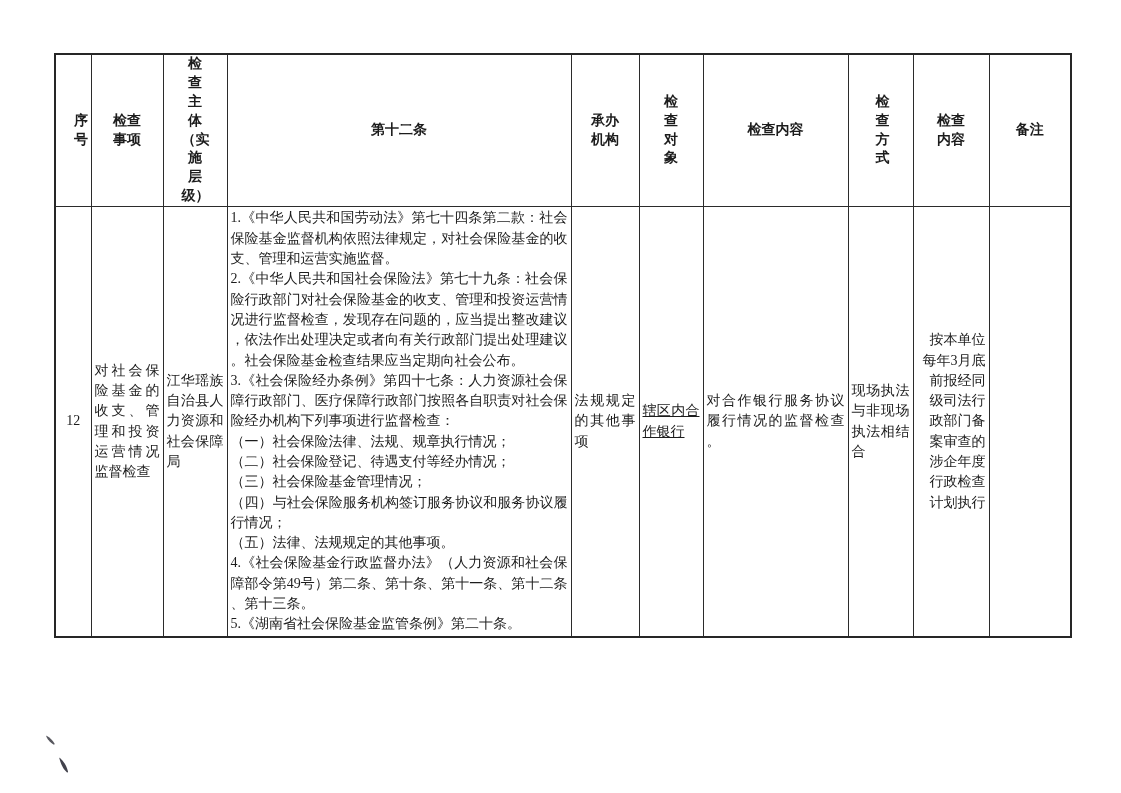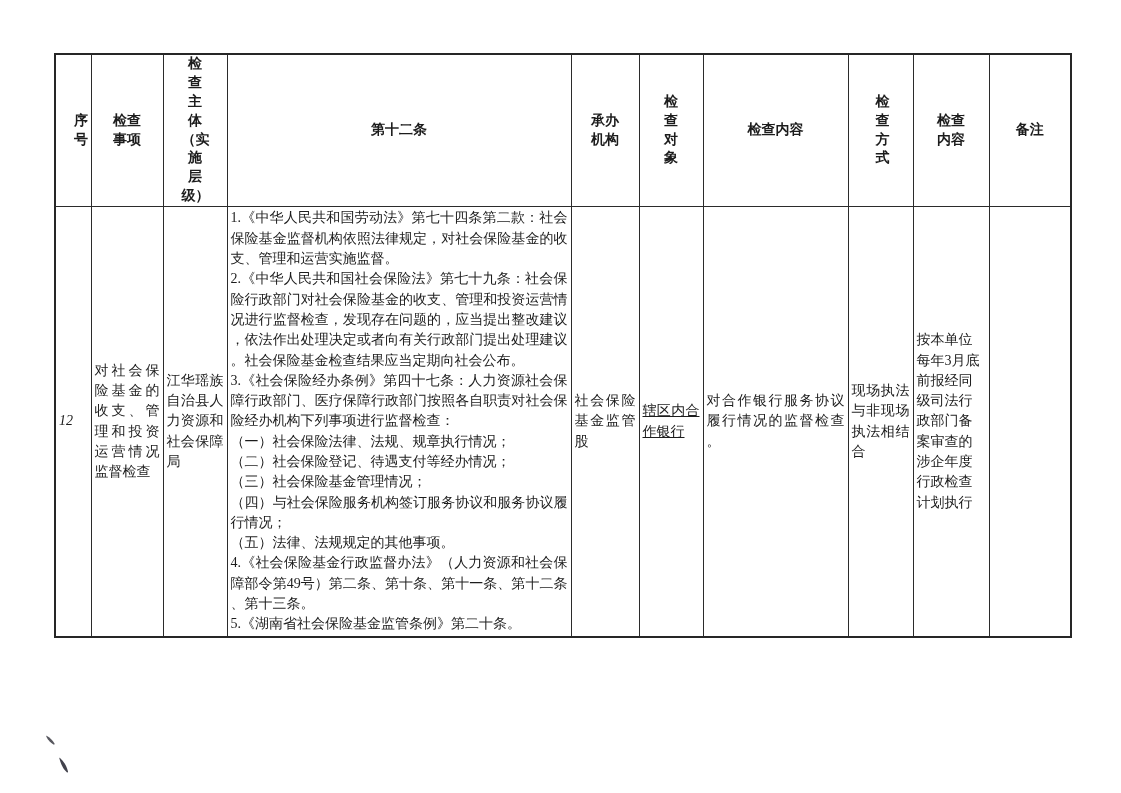--- a/index.html
+++ b/index.html
@@ -47,21 +47,21 @@
     padding: 0 27px;
     text-wrap: balance;
   }
   .doc td {
     font-size: 14px;
     line-height: 1.45;
     vertical-align: middle;
     padding: 0 3px;
     text-justify: inter-character;
   }
-  .c-seq { text-align: left; font-size: 14px; font-style: italic; }
+  .c-seq { text-align: center; font-size: 14px; }
   .c-item {
     text-align: justify;
     padding: 0 4px;
     line-break: anywhere;
     line-height: 1.55;
   }
   .c-subject {
     text-align: justify;
     padding: 0 1px;
     line-break: anywhere;
@@ -91,21 +91,21 @@
     text-align: justify;
     padding: 0 4px;
     line-break: anywhere;
   }
   .c-method {
     text-align: justify;
     padding: 0 1px;
     line-break: anywhere;
   }
   .c-frequency {
-    text-align: left;
+    text-align: right;
     padding: 0 5px;
     line-height: 1.4;
     line-break: anywhere;
     margin-left: 48px;
   }
   .c-remark { text-align: center; }
   .ink {
     position: absolute;
     left: 38px;
     top: 726px;
@@ -153,21 +153,21 @@
         <td class="c-basis">1.《中华人民共和国劳动法》第七十四条第二款：社会保险基金监督机构依照法律规定，对社会保险基金的收支、管理和运营实施监督。
 2.《中华人民共和国社会保险法》第七十九条：社会保险行政部门对社会保险基金的收支、管理和投资运营情况进行监督检查，发现存在问题的，应当提出整改建议，依法作出处理决定或者向有关行政部门提出处理建议。社会保险基金检查结果应当定期向社会公布。
 3.《社会保险经办条例》第四十七条：人力资源社会保障行政部门、医疗保障行政部门按照各自职责对社会保险经办机构下列事项进行监督检查：
 （一）社会保险法律、法规、规章执行情况；
 （二）社会保险登记、待遇支付等经办情况；
 （三）社会保险基金管理情况；
 （四）与社会保险服务机构签订服务协议和服务协议履行情况；
 （五）法律、法规规定的其他事项。
 4.《社会保险基金行政监督办法》（人力资源和社会保障部令第49号）第二条、第十条、第十一条、第十二条、第十三条。
 5.《湖南省社会保险基金监管条例》第二十条。</td>
-        <td class="c-agency">社会保险基金监管股</td>
+        <td class="c-agency">法规规定的其他事项</td>
         <td class="c-target">辖区内合作银行</td>
         <td class="c-content">对合作银行服务协议履行情况的监督检查。</td>
         <td class="c-method">现场执法与非现场执法相结合</td>
         <td class="c-frequency">按本单位每年3月底前报经同级司法行政部门备案审查的涉企年度行政检查计划执行</td>
         <td class="c-remark"></td>
       </tr>
     </tbody>
   </table>
 
   <svg class="ink" viewBox="0 0 60 62" xmlns="http://www.w3.org/2000/svg">

